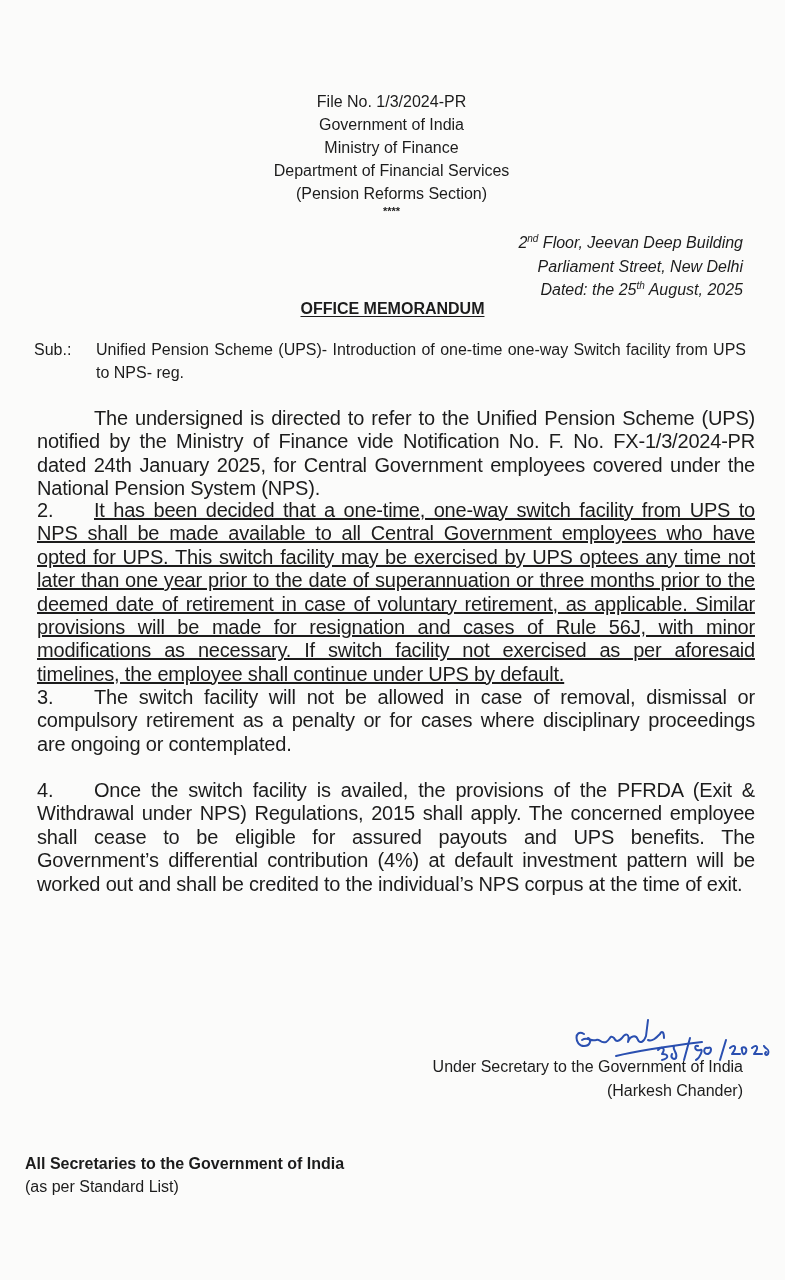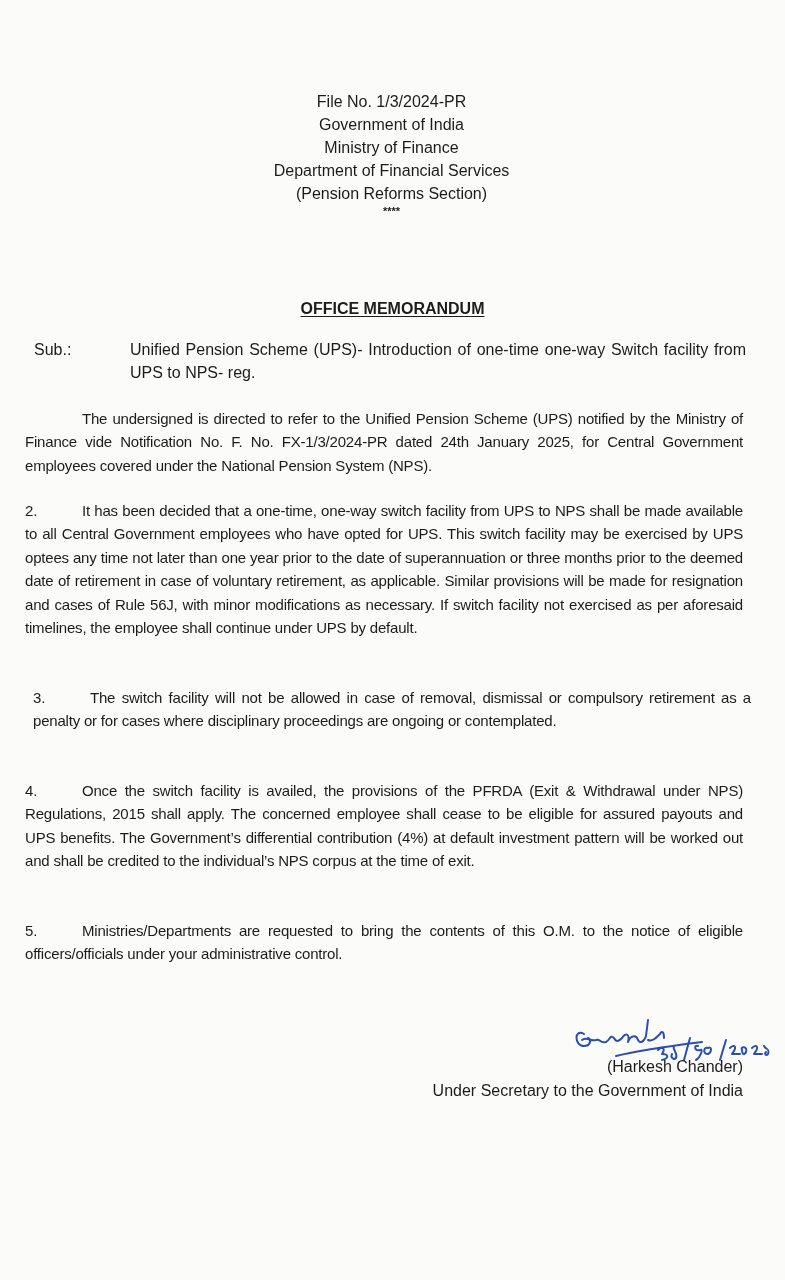--- a/index.html
+++ b/index.html
@@ -61,26 +61,26 @@
       position: absolute;
       top: 338px;
       left: 34px;
       width: 712px;
       font-weight: normal;
       font-size: 16px;
       line-height: 23px;
       display: flex;
     }
     .subject .sub-label { width: 62px; flex-shrink: 0; }
-    .subject .sub-text { text-align: justify; text-align-last: left; margin-left: 34px; }
+    .subject .sub-text { text-align: justify; text-align-last: left; }
     .para {
       position: absolute;
-      left: 25px;
+      left: 37px;
       width: 718px;
-      font-size: 15px;
+      font-size: 20px;
       line-height: 23.4px;
       text-align: justify;
       letter-spacing: -0.2px;
     }
     .para .num {
       display: inline-block;
       width: 57px;
     }
     .para .indent {
       display: inline-block;
@@ -117,60 +117,66 @@
 
   <div class="header-block">
     <div>File No. 1/3/2024-PR</div>
     <div>Government of India</div>
     <div>Ministry of Finance</div>
     <div>Department of Financial Services</div>
     <div>(Pension Reforms Section)</div>
     <div class="stars">****</div>
   </div>
 
+  <div class="address">
+    <div><span>2</span><sup>nd</sup><span> Floor, Jeevan Deep Building</span></div>
+    <div>Parliament Street, New Delhi</div>
+    <div><span>Dated:  the 25</span><sup>th</sup><span> August, 2025</span></div>
+  </div>
 
   <div class="om-title">OFFICE MEMORANDUM</div>
 
   <div class="subject">
     <span class="sub-label">Sub.:</span>
     <span class="sub-text">Unified Pension Scheme (UPS)- Introduction of one-time one-way Switch facility from UPS to NPS- reg.</span>
   </div>
 
   <div class="para" style="top:407px;">
     <span class="indent"></span><span>The undersigned is directed to refer to the Unified Pension Scheme (UPS) notified by the Ministry of Finance vide Notification No. F. No. FX-1/3/2024-PR dated 24th January 2025, for Central Government employees covered under the National Pension System (NPS).</span>
   </div>
 
-  <div class="para" style="top:499px;">
+  <div class="para" style="top:499px;text-decoration:underline;">
     <span class="num">2.</span><span>It has been decided that a one-time, one-way switch facility from UPS to NPS shall be made available to all Central Government employees who have opted for UPS. This switch facility may be exercised by UPS optees any time not later than one year prior to the date of superannuation or three months prior to the deemed date of retirement in case of voluntary retirement, as applicable. Similar provisions will be made for resignation and cases of Rule 56J, with minor modifications as necessary. If switch facility not exercised as per aforesaid timelines, the employee shall continue under UPS by default.</span>
   </div>
 
-  <div class="para" style="top:686px;margin-left:8px;">
+  <div class="para" style="top:686px;">
     <span class="num">3.</span><span>The switch facility will not be allowed in case of removal, dismissal or compulsory retirement as a penalty or for cases where disciplinary proceedings are ongoing or contemplated.</span>
   </div>
 
   <div class="para" style="top:779px;">
     <span class="num">4.</span><span>Once the switch facility is availed, the provisions of the PFRDA (Exit &amp; Withdrawal under NPS) Regulations, 2015 shall apply. The concerned employee shall cease to be eligible for assured payouts and UPS benefits. The Government’s differential contribution (4%) at default investment pattern will be worked out and shall be credited to the individual’s NPS corpus at the time of exit.</span>
   </div>
 
-  <div class="para" style="top:919px;">
-    <span class="num">5.</span><span>Ministries/Departments are requested to bring the contents of this O.M. to the notice of eligible officers/officials under your administrative control.</span>
-  </div>
 
 
   <svg class="signature" viewBox="0 0 210 60">
     <g fill="none" stroke="#2a4fb0" stroke-width="2" stroke-linecap="round" stroke-linejoin="round">
       <path d="M14 22 C4 16, 4 34, 14 34 C20 34, 22 28, 18 26 M12 28 C18 24, 20 30, 26 28 C30 26, 30 32, 36 30 C40 28, 40 22, 44 26 C46 30, 48 30, 52 26 C56 20, 60 22, 58 30 C60 24, 66 22, 68 28 C70 32, 74 30, 76 24 L78 8 M78 28 C82 30, 86 26, 90 22 C92 18, 94 20, 94 26"></path>
       <path d="M46 44 C70 38, 100 34, 132 30"></path>
       <path d="M88 38 C92 34, 96 36, 92 42 C98 42, 100 46, 92 48 M104 34 C102 38, 108 40, 106 46 C104 48, 100 46, 102 42"></path>
       <path d="M114 48 L120 26"></path>
       <path d="M128 34 C124 32, 124 40, 130 38 C134 36, 130 46, 126 48 M138 36 C134 34, 132 42, 138 42 C142 40, 142 34, 138 36"></path>
       <path d="M150 48 L156 28"></path>
       <path d="M160 36 C164 32, 168 34, 162 42 L170 42 M172 38 C170 34, 178 34, 176 40 C174 44, 172 42, 172 38 M182 36 C186 32, 190 34, 184 42 L192 42 M194 34 C196 38, 200 36, 198 42 C196 44, 194 42, 196 40"></path>
     </g>
   </svg>
 
   <div class="signature-block">
+    <div>Under Secretary to the Government of India</div>
     <div>(Harkesh Chander)</div>
-    <div>Under Secretary to the Government of India</div>
   </div>
 
+  <div class="addressee">
+    <div class="bold">All Secretaries to the Government of India</div>
+    <div>(as per Standard List)</div>
+  </div>
 
 </div>
 
 </body></html>

